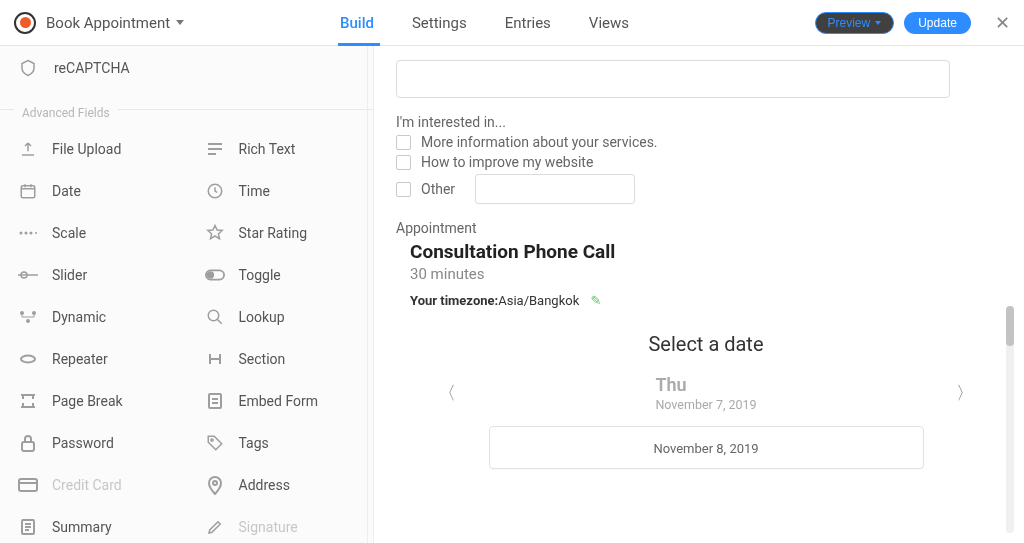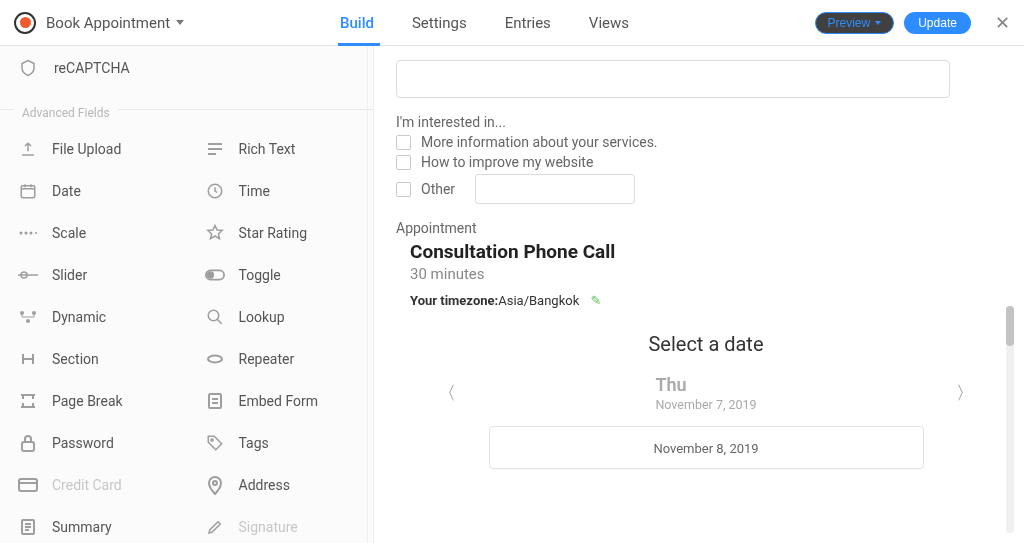--- a/index.html
+++ b/index.html
@@ -188,33 +188,33 @@
           <span class="ricon">
             <svg width="18" height="18" viewBox="0 0 24 24" fill="none" stroke="currentColor" stroke-width="2">
               <circle cx="10" cy="10" r="7"></circle>
               <line x1="15" y1="15" x2="21" y2="21"></line>
             </svg>
           </span>
           <span>Lookup</span>
         </div>
         <div class="field-item">
           <span class="ricon">
+            <svg width="18" height="12" viewBox="0 0 18 12" fill="none" stroke="currentColor" stroke-width="2">
+              <path d="M2 6a6 3 0 0 1 14 0 6 3 0 0 1-14 0z"></path>
+            </svg>
+          </span>
+          <span>Repeater</span>
+        </div>
+        <div class="field-item">
+          <span class="ricon">
             <svg width="16" height="16" viewBox="0 0 16 16" fill="none" stroke="currentColor" stroke-width="2">
               <path d="M3 3v10M13 3v10M3 8h10"></path>
             </svg>
           </span>
           <span>Section</span>
-        </div>
-        <div class="field-item">
-          <span class="ricon">
-            <svg width="18" height="12" viewBox="0 0 18 12" fill="none" stroke="currentColor" stroke-width="2">
-              <path d="M2 6a6 3 0 0 1 14 0 6 3 0 0 1-14 0z"></path>
-            </svg>
-          </span>
-          <span>Repeater</span>
         </div>
         <div class="field-item">
           <span class="ricon">
             <svg width="18" height="16" viewBox="0 0 18 16" fill="none" stroke="currentColor" stroke-width="2">
               <path d="M2 2h14M2 14h14M4 2v4m10-4v4M4 14v-4m10 4v-4"></path>
             </svg>
           </span>
           <span>Page Break</span>
         </div>
         <div class="field-item">

